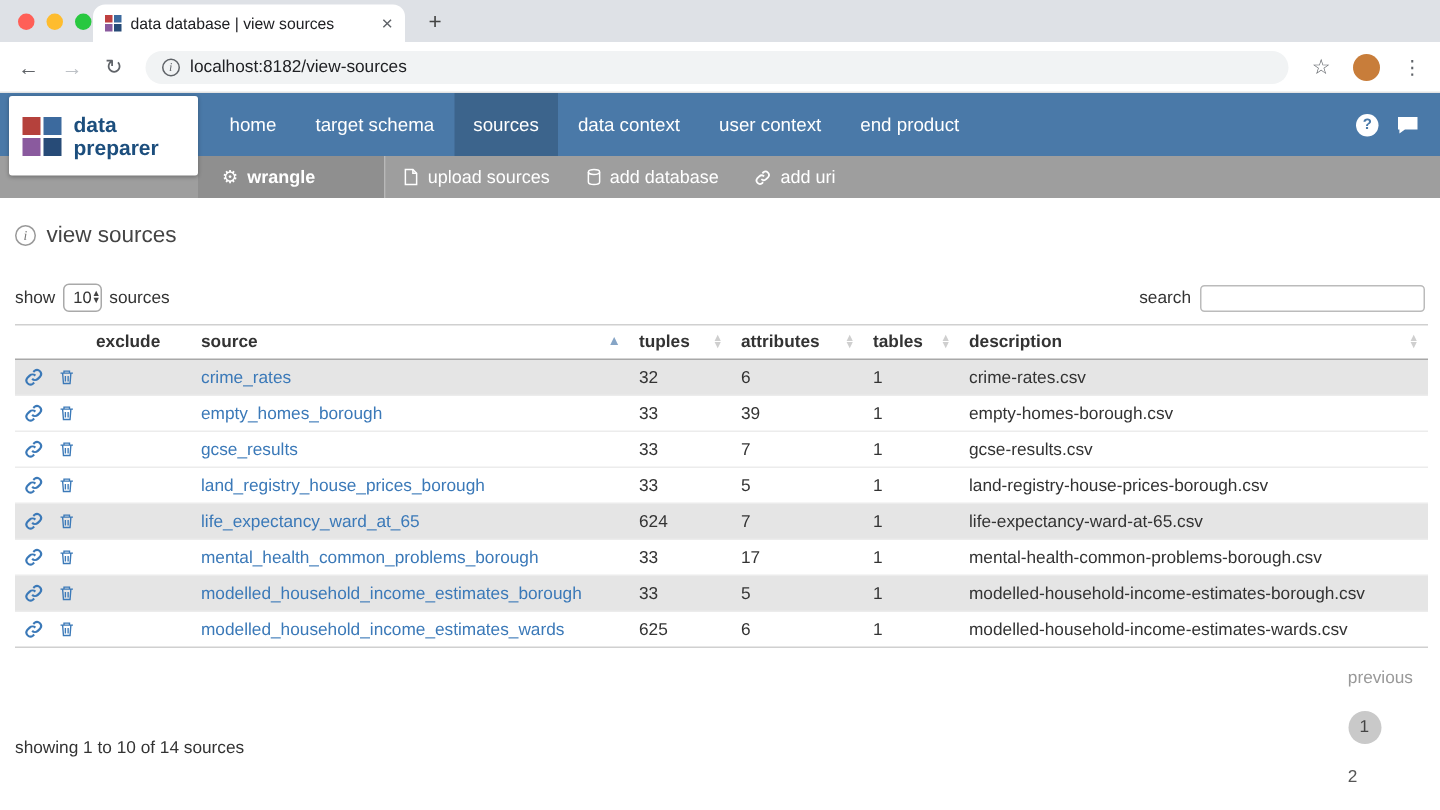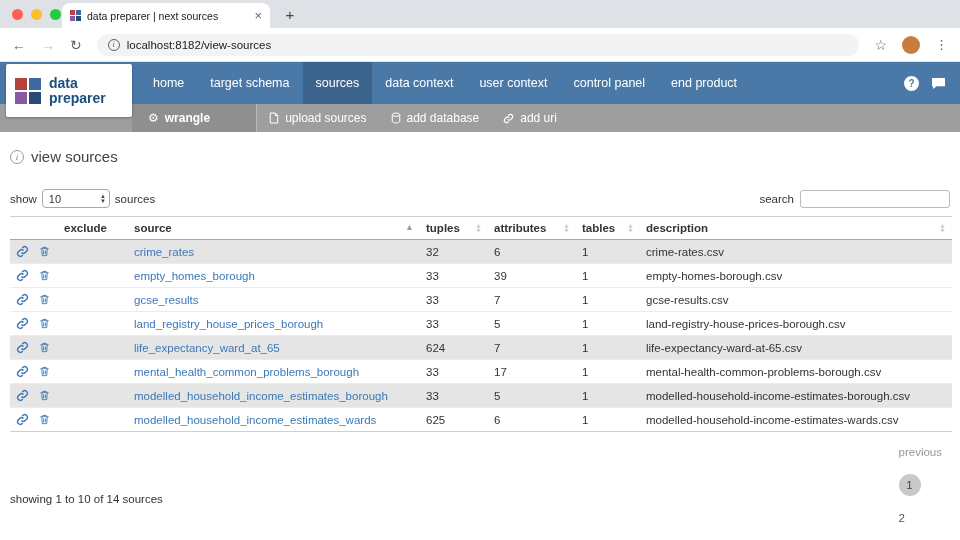--- a/index.html
+++ b/index.html
@@ -59,21 +59,21 @@
   .logo-squares i:nth-child(1){background:#b5413c;} .logo-squares i:nth-child(2){background:#3c6a9e;}
   .logo-squares i:nth-child(3){background:#8a5a9e;} .logo-squares i:nth-child(4){background:#274b77;}
   .logo-text { font-weight:bold; font-size:14px; line-height:15px; color:#1c4e7d; }
 
   
   .page-title-row { display:flex; align-items:center; gap:7px; margin:16px 0 0 10px; font-size:15px; color:#444; }
   .info-circle.big { width:14px; height:14px; font-size:9px; line-height:12px; color:#777; border-color:#999; }
 
   .controls { display:flex; align-items:center; margin:24px 10px 0 10px; font-size:11.5px; color:#333; }
   .show-group { display:flex; align-items:center; gap:5px; }
-  .fake-select { display:inline-flex; align-items:center; justify-content:space-between; width:68px; height:19px; border:1px solid #a9a9a9; border-radius:4px; background:#fff; padding:0 3px 0 6px; font-size:11px; }
+  .fake-select { display:inline-flex; align-items:center; justify-content:space-between; width:26px; height:19px; border:1px solid #a9a9a9; border-radius:4px; background:#fff; padding:0 3px 0 6px; font-size:11px; }
   .select-arrows { display:flex; flex-direction:column; font-size:6px; line-height:5px; color:#444; }
   .search-group { margin-left:auto; display:flex; align-items:center; gap:6px; }
   .search-input { width:150px; height:18px; border:1px solid #bbb; border-radius:3px; font-size:11px; padding:0 4px; }
 
   
   table.sources { width:942px; margin:8px 8px 0 10px; border-collapse:collapse; font-size:11.5px; color:#333; border-top:1px solid #d0d0d0; }
   table.sources thead th { text-align:left; font-weight:bold; padding:5px 6px; border-bottom:1px solid #a8a8a8; white-space:nowrap; }
   table.sources td { padding:5px 6px; white-space:nowrap; overflow:hidden; }
   tbody tr { border-top:1px solid #ececec; }
   tbody tr.striped { background:#e5e5e5; }
@@ -100,21 +100,21 @@
     <span class="light yellow"></span>
     <span class="light green"></span>
   </div>
   <div class="tab">
     <span class="favicon">
         <i></i>
         <i></i>
         <i></i>
         <i></i>
       </span>
-    <span class="tab-title">data preparer | next sources</span>
+    <span class="tab-title">data database | view sources</span>
     <span class="tab-close">×</span>
   </div>
   <span class="newtab">+</span>
 </div>
 
 <div class="addressbar">
   <span class="navglyph">←</span>
   <span class="navglyph disabled">→</span>
   <span class="navglyph">↻</span>
   <div class="urlfield">
@@ -125,21 +125,20 @@
   <span class="avatar"></span>
   <span class="dots">⋮</span>
 </div>
 
 <div class="appnav">
   <span class="navitem">home</span>
   <span class="navitem">target schema</span>
   <span class="navitem active">sources</span>
   <span class="navitem">data context</span>
   <span class="navitem">user context</span>
-  <span class="navitem">control panel</span>
   <span class="navitem">end product</span>
   <span class="appnav-right">
     <span class="help-circle">?</span>
     <svg width="15" height="13" viewBox="0 0 16 14">
         <path d="M1 1h14v9H6l-4 3v-3H1z" fill="#fff"></path>
       </svg>
   </span>
 </div>
 
 <div class="subnav">

